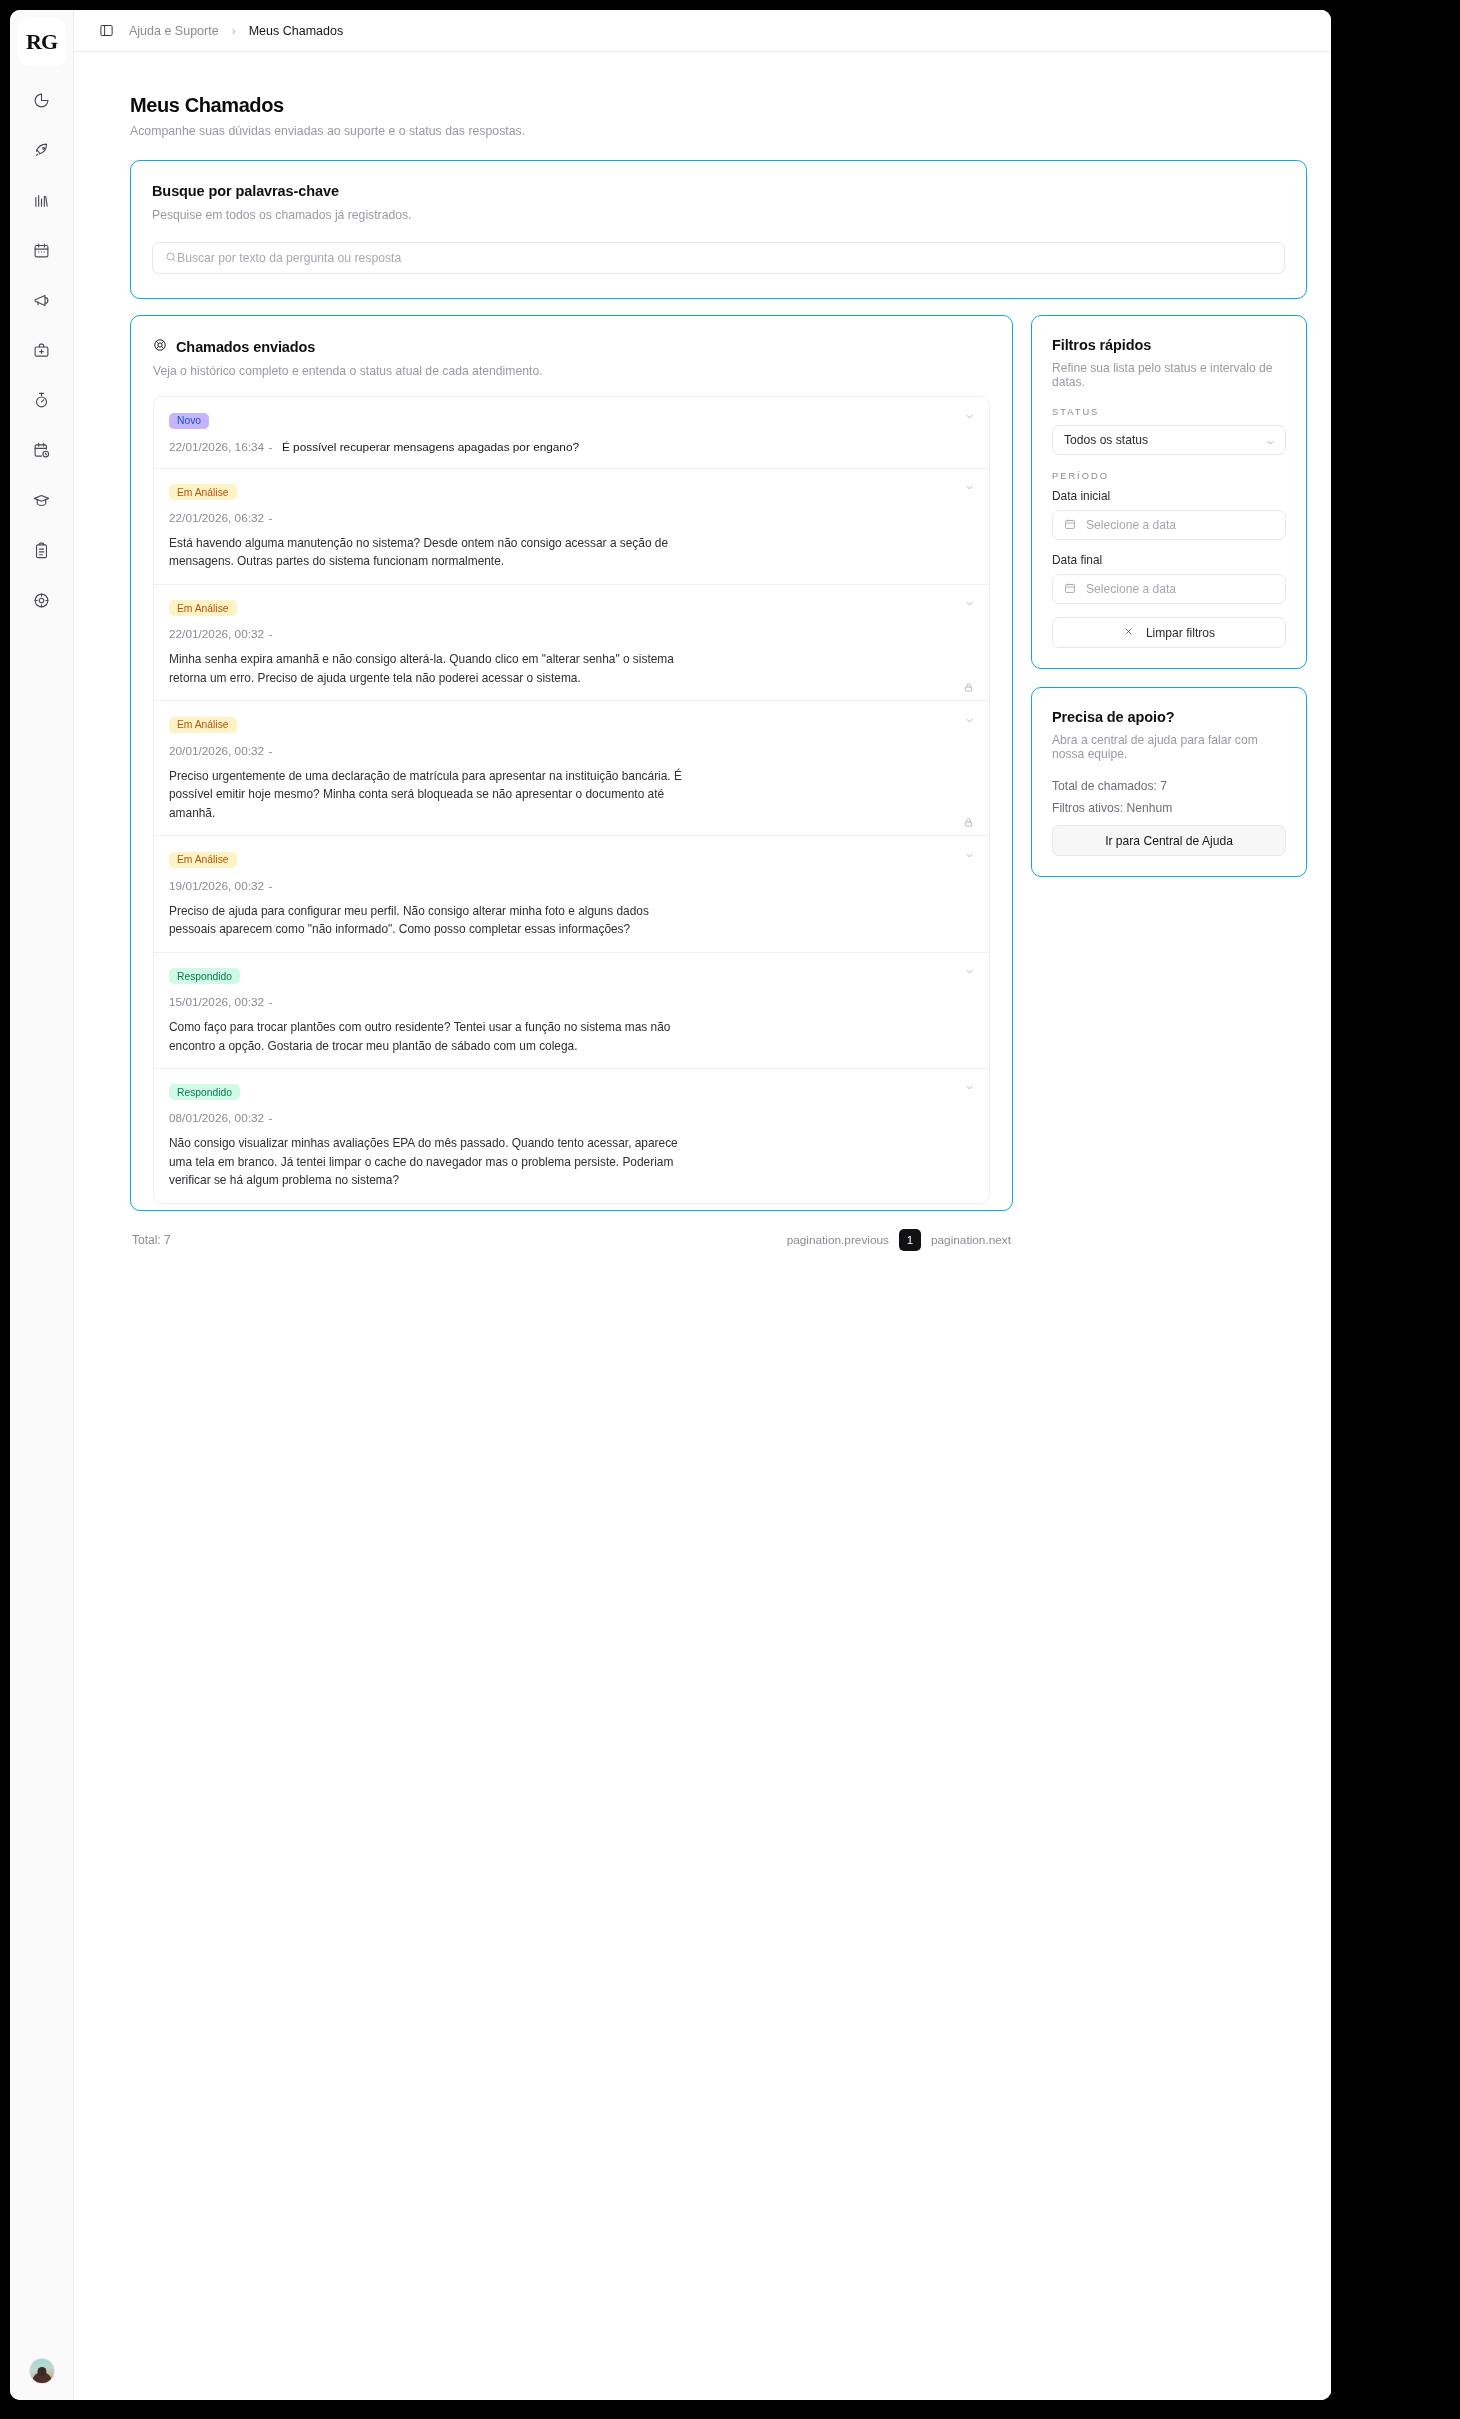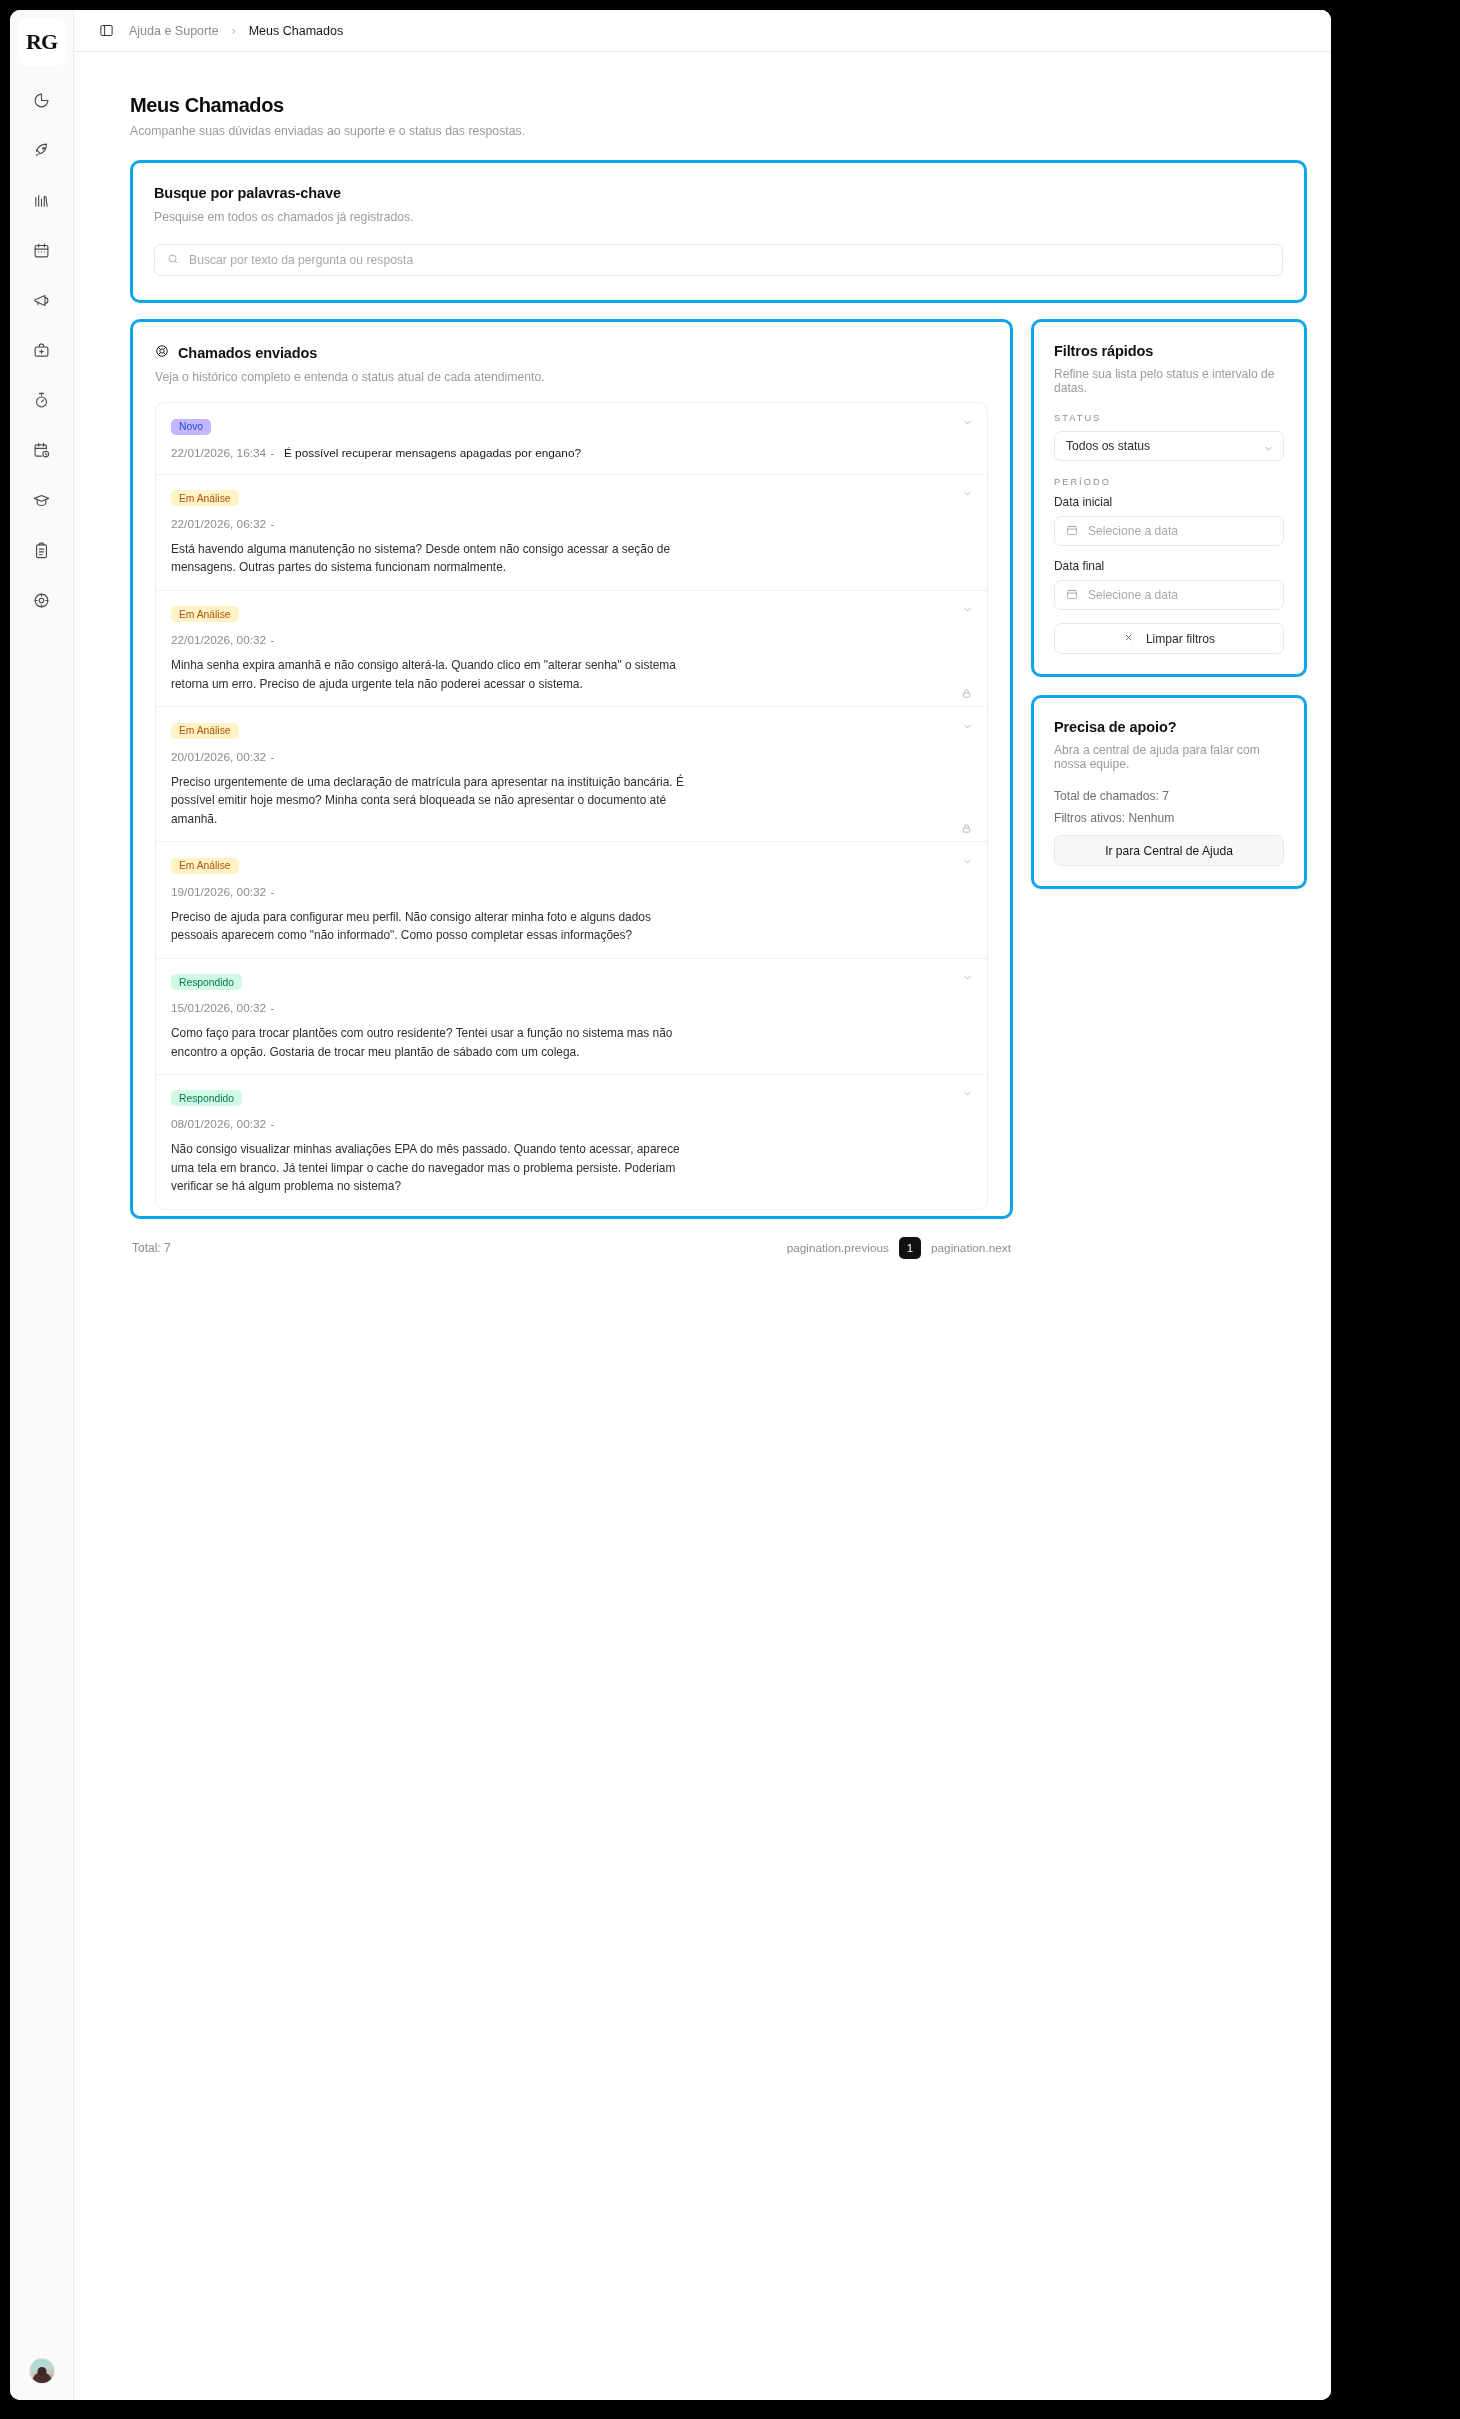--- a/index.html
+++ b/index.html
@@ -109,35 +109,35 @@
     font-size: 20px;
     font-weight: bold;
     color: #0c0c0f;
     letter-spacing: -0.4px;
     margin-bottom: 7px;
   }
   .page-sub { font-size: 12.3px; color: #9a9aa2; margin-bottom: 22px; }
 
   .card {
     background: #ffffff;
-    border: 3px solid #0ea5e9;
+    border: 1px solid #0ea5e9;
     border-radius: 10px;
     box-shadow: 0 1px 2px rgba(16,16,20,0.03);
   }
 
   
   .search-card { padding: 22px 21px 24px 21px; margin-bottom: 16px; }
   .search-card h3 { font-size: 14.5px; font-weight: bold; color:#111114; margin-bottom:9px; letter-spacing:-0.1px;}
   .search-card p { font-size: 12.2px; color:#9a9aa2; margin-bottom: 20px; }
   .search-box {
     height: 32px;
     border: 1px solid #e8e8e8;
     border-radius: 7px;
     display: flex; align-items: center;
-    padding: 0 12px; gap: 10px;
+    padding: 0 12px; gap: 0;
     background: #fff;
   }
   .search-box svg { width:12px; height:12px; stroke:#a2a2aa; fill:none; stroke-width:1.7; }
   .search-box input {
     border:none; outline:none; flex:1;
     font-size: 12.2px; color:#2b2b31;
     font-family:"Liberation Sans", sans-serif;
     background:transparent;
   }
   .search-box input::placeholder { color:#a8a8b0; }

